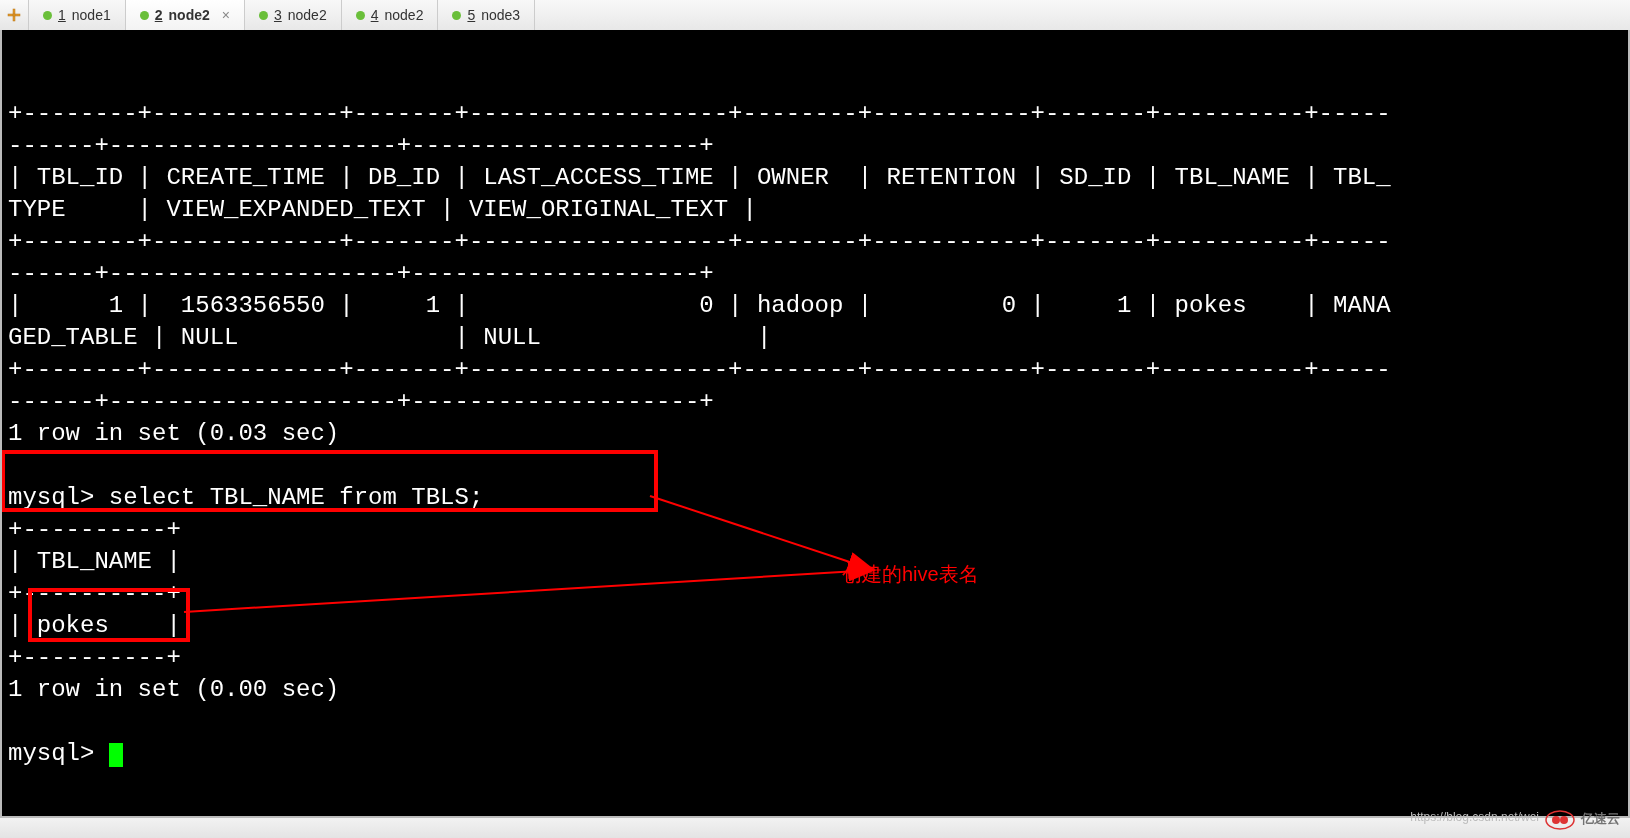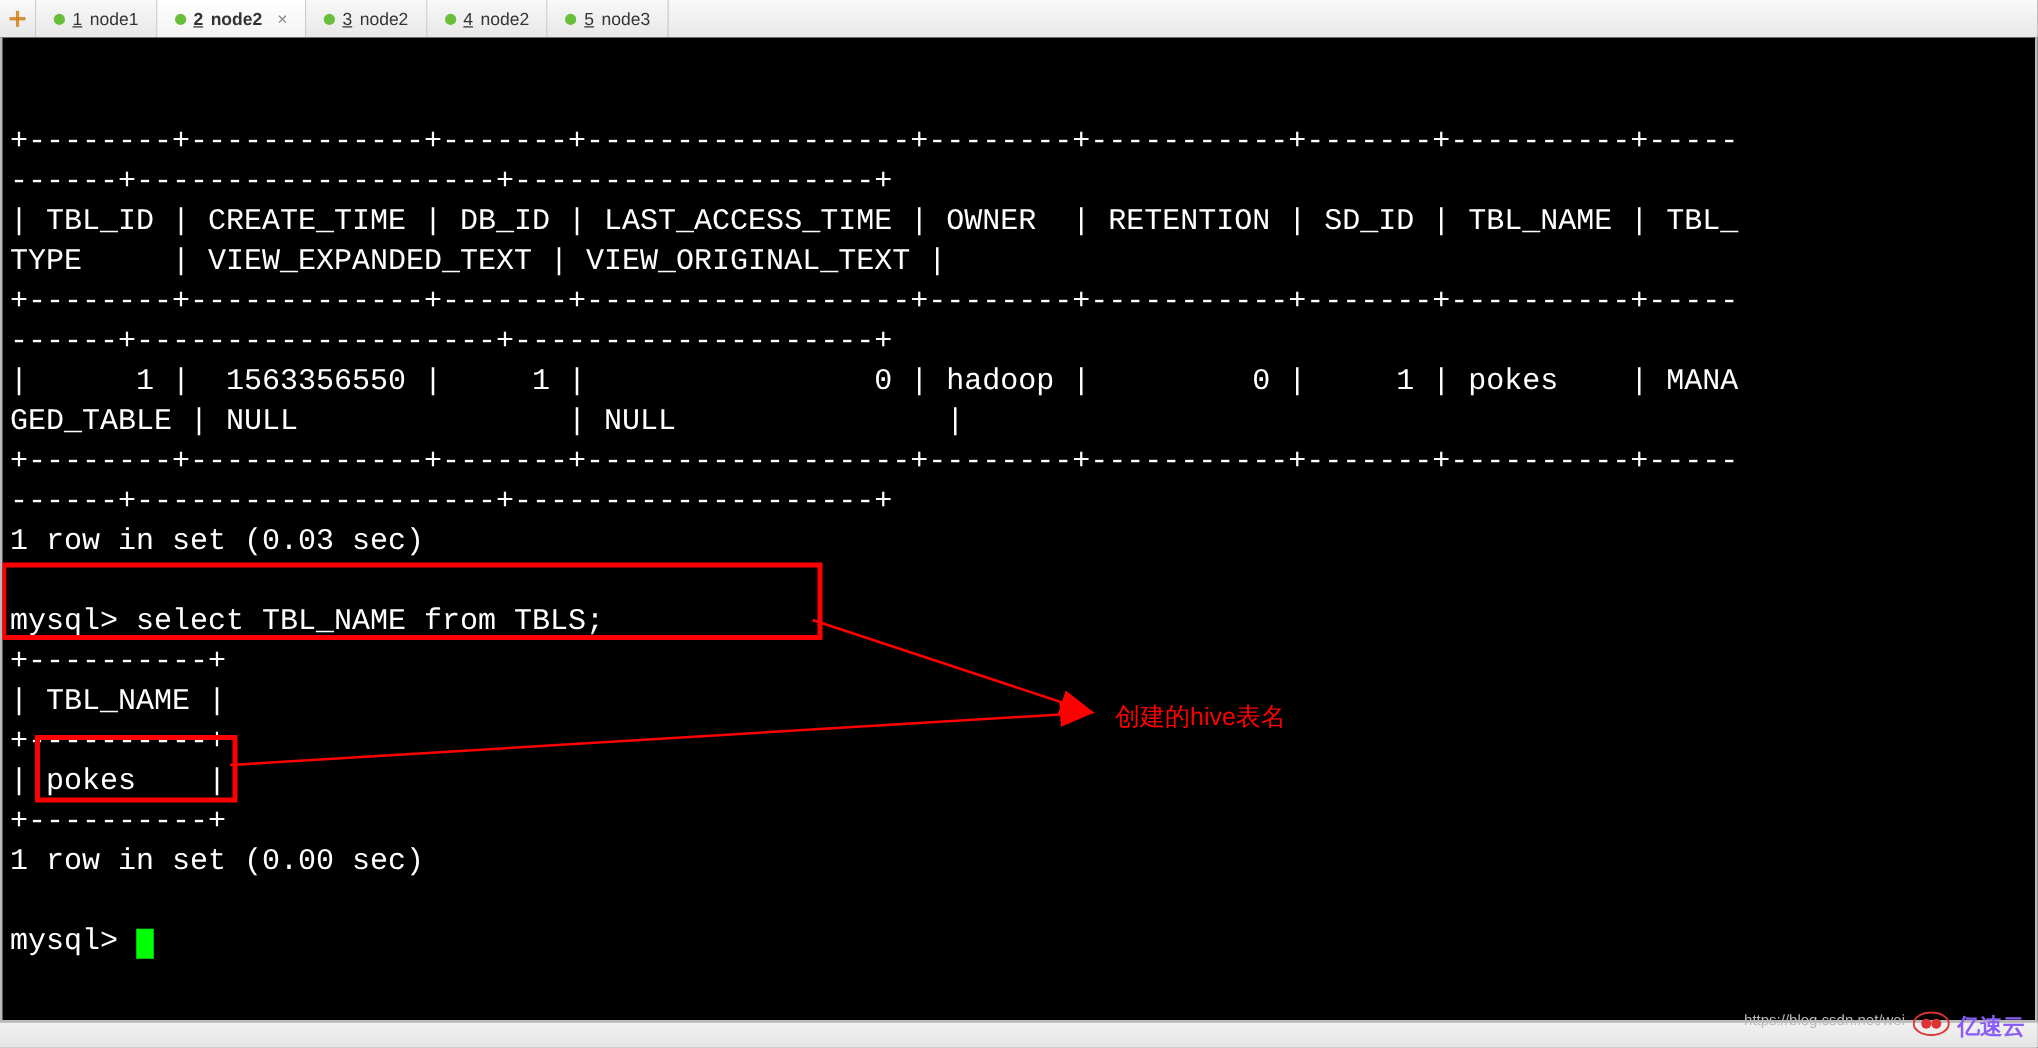--- a/index.html
+++ b/index.html
@@ -11,21 +11,21 @@
 .tab .dot{width:9px;height:9px;border-radius:50%;display:inline-block}
 .tab .num{text-decoration:underline}
 .tab .x{margin-left:6px;color:#888;font-weight:normal}
 .terminal{position:absolute;left:0;right:0;top:30px;bottom:20px;background:#000;color:#fff;font-family:"Consolas","Courier New",monospace;font-size:24px;line-height:32px;padding:4px 6px;white-space:pre;overflow:hidden;border:2px solid #bbb;border-top:none}
 .cursor{display:inline-block;width:14px;height:24px;background:#00ff00;vertical-align:text-bottom}
 .redbox{position:absolute;border:4px solid red;pointer-events:none}
 .annotation-label{position:absolute;color:red;font-size:20px;font-family:sans-serif}
 svg.arrows{position:absolute;left:0;top:0;pointer-events:none}
 .watermark{position:absolute;right:10px;bottom:4px;display:flex;gap:6px}
 .watermark .wm-url{font-size:12px;color:#bbb}
-.watermark .wm-logo{font-size:18px;color:#8b5cf6;font-weight:bold}
+.watermark .wm-logo{font-size:13px;color:#737373;font-weight:bold}
 .statusbar{position:absolute;left:0;right:0;bottom:0;height:20px;background:linear-gradient(#f2f2f2,#e4e4e4);border-top:1px solid #bbb}
 </style>
 </head>
 <body>
 
 <div class="tabbar">
   <div class="add-btn">
     <svg viewBox="0 0 16 16">
         <rect x="7" y="2" width="2" height="12" fill="#e39b2e"></rect>
         <rect x="2" y="7" width="12" height="2" fill="#e39b2e"></rect>
@@ -69,21 +69,21 @@
   <div class="redbox" style="left:26px;top:558px;width:154px;height:46px"></div>
   <svg class="arrows" width="1630" height="808">
     <defs>
       <marker id="ah" markerWidth="14" markerHeight="10" refX="13" refY="5" orient="auto">
         <path d="M0,0 L14,5 L0,10 Z" fill="red"></path>
       </marker>
     </defs>
     <line x1="648" y1="466" x2="872" y2="540" stroke="red" stroke-width="2" marker-end="url(#ah)"></line>
     <line x1="182" y1="582" x2="872" y2="540" stroke="red" stroke-width="2" marker-end="url(#ah)"></line>
   </svg>
-  <div class="annotation-label" style="left:890px;top:528px">创建的hive表名</div>
+  <div class="annotation-label" style="left:840px;top:528px">创建的hive表名</div>
 </div>
 
 <div class="statusbar"></div>
 
 <div class="watermark">
   <span class="wm-url">https://blog.csdn.net/wei</span>
   <span>
     <svg width="30" height="20" viewBox="0 0 30 20">
         <ellipse cx="15" cy="10" rx="14" ry="9" fill="none" stroke="#d33" stroke-width="1.5"></ellipse>
         <circle cx="11" cy="10" r="4" fill="#d33"></circle>

